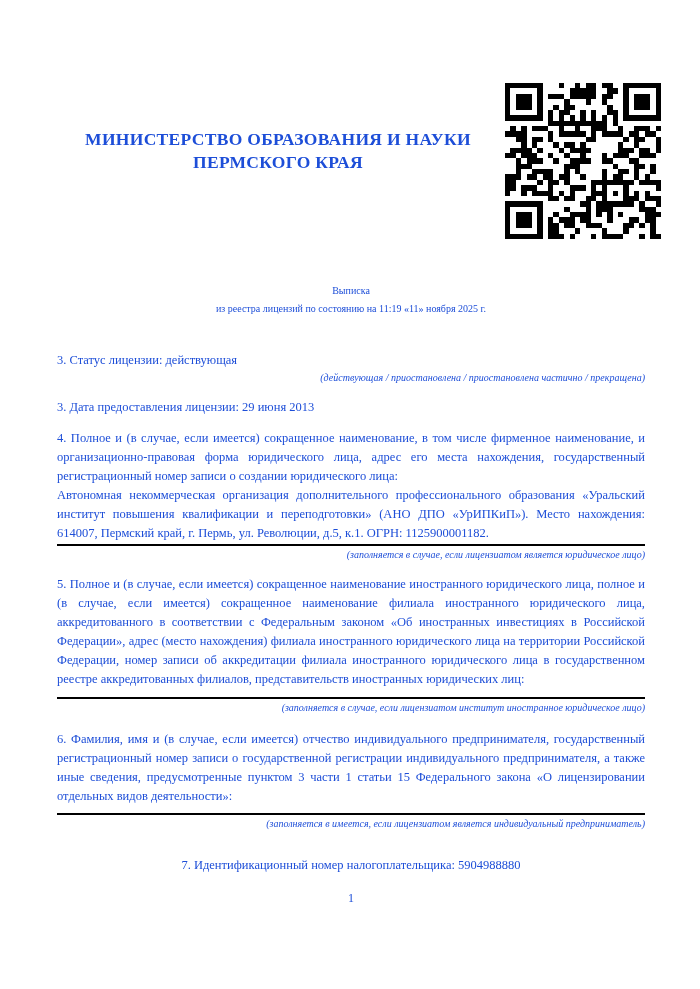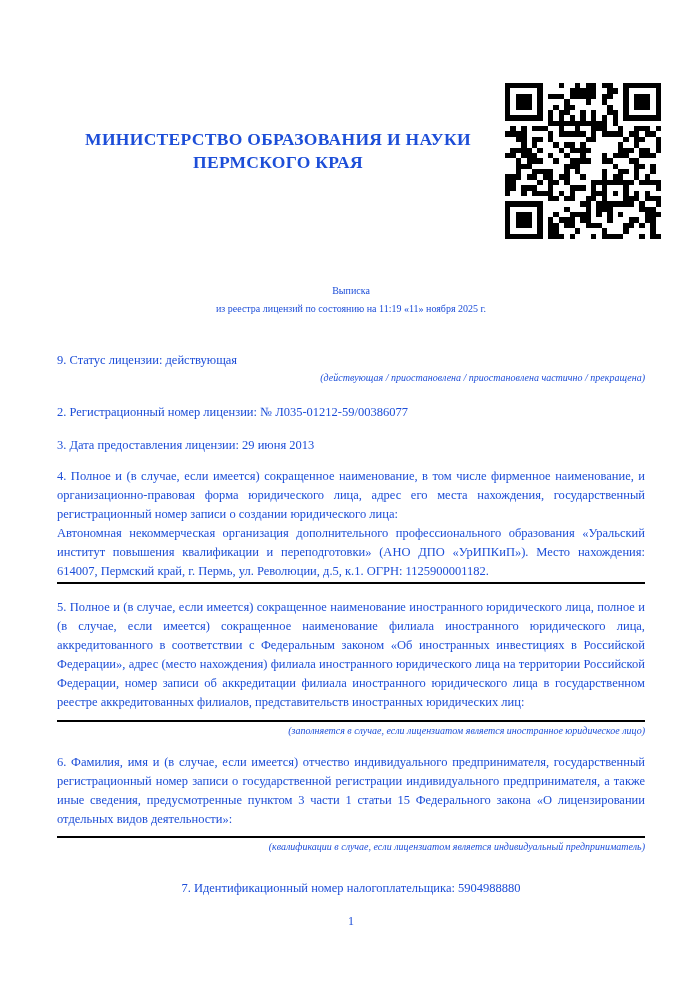--- a/index.html
+++ b/index.html
@@ -513,36 +513,36 @@
   <div class="ministry">
     <div class="ministry-line">МИНИСТЕРСТВО ОБРАЗОВАНИЯ И НАУКИ</div>
     <div class="ministry-line">ПЕРМСКОГО КРАЯ</div>
   </div>
 
   <div class="doc-title">
     <div>Выписка</div>
     <div>из реестра лицензий по состоянию на 11:19 «11» ноября 2025 г.</div>
   </div>
 
-  <div id="item1" class="item">9. Статус лицензии: действующая</div>
+  <div id="item1" class="item">3. Статус лицензии: действующая</div>
   <div id="item1-caption" class="small-caption">(действующая / приостановлена / приостановлена частично / прекращена)</div>
 
-  <div id="item2" class="item">2. Регистрационный номер лицензии: № Л035-01212-59/00386077</div>
 
   <div id="item3" class="item">3. Дата предоставления лицензии: 29 июня 2013</div>
 
   <div id="item4-intro" class="item just">4. Полное и (в случае, если имеется) сокращенное наименование, в том числе фирменное наименование, и организационно-правовая форма юридического лица, адрес его места нахождения, государственный регистрационный номер записи о создании юридического лица:</div>
   <div id="item4-value" class="item just">Автономная некоммерческая организация дополнительного профессионального образования «Уральский институт повышения квалификации и переподготовки» (АНО ДПО «УрИПКиП»). Место нахождения: 614007, Пермский край, г. Пермь, ул. Революции, д.5, к.1. ОГРН: 1125900001182.</div>
   <div id="item4-line" class="fill-line"></div>
+  <div id="item4-caption" class="small-caption">(заполняется в случае, если лицензиатом является юридическое лицо)</div>
 
   <div id="item5-intro" class="item just">5. Полное и (в случае, если имеется) сокращенное наименование иностранного юридического лица, полное и (в случае, если имеется) сокращенное наименование филиала иностранного юридического лица, аккредитованного в соответствии с Федеральным законом «Об иностранных инвестициях в Российской Федерации», адрес (место нахождения) филиала иностранного юридического лица на территории Российской Федерации, номер записи об аккредитации филиала иностранного юридического лица в государственном реестре аккредитованных филиалов, представительств иностранных юридических лиц:</div>
   <div id="item5-line" class="fill-line"></div>
-  <div id="item5-caption" class="small-caption">(заполняется в случае, если лицензиатом является иностранное юридическое лицо)</div>
+  <div id="item5-caption" class="small-caption">(заполняется в случае, если лицензиатом институт иностранное юридическое лицо)</div>
 
   <div id="item6-intro" class="item just">6. Фамилия, имя и (в случае, если имеется) отчество индивидуального предпринимателя, государственный регистрационный номер записи о государственной регистрации индивидуального предпринимателя, а также иные сведения, предусмотренные пунктом 3 части 1 статьи 15 Федерального закона «О лицензировании отдельных видов деятельности»:</div>
   <div id="item6-line" class="fill-line"></div>
-  <div id="item6-caption" class="small-caption">(квалификации в случае, если лицензиатом является индивидуальный предприниматель)</div>
+  <div id="item6-caption" class="small-caption">(заполняется в имеется, если лицензиатом является индивидуальный предприниматель)</div>
 
   <div id="item7" class="item">7. Идентификационный номер налогоплательщика: 5904988880</div>
 
   <div class="page-number">1</div>
 
 </div>
 
 </body></html>

